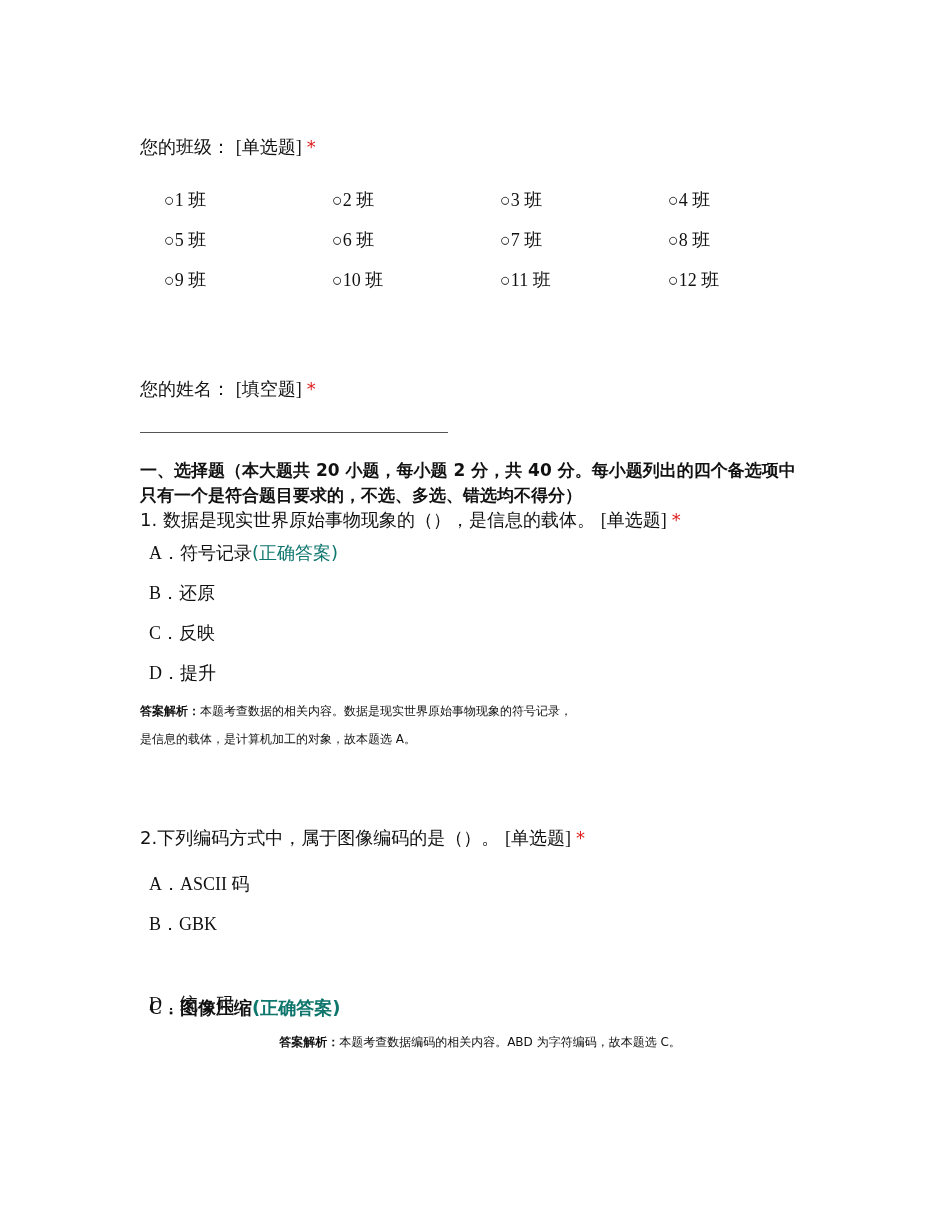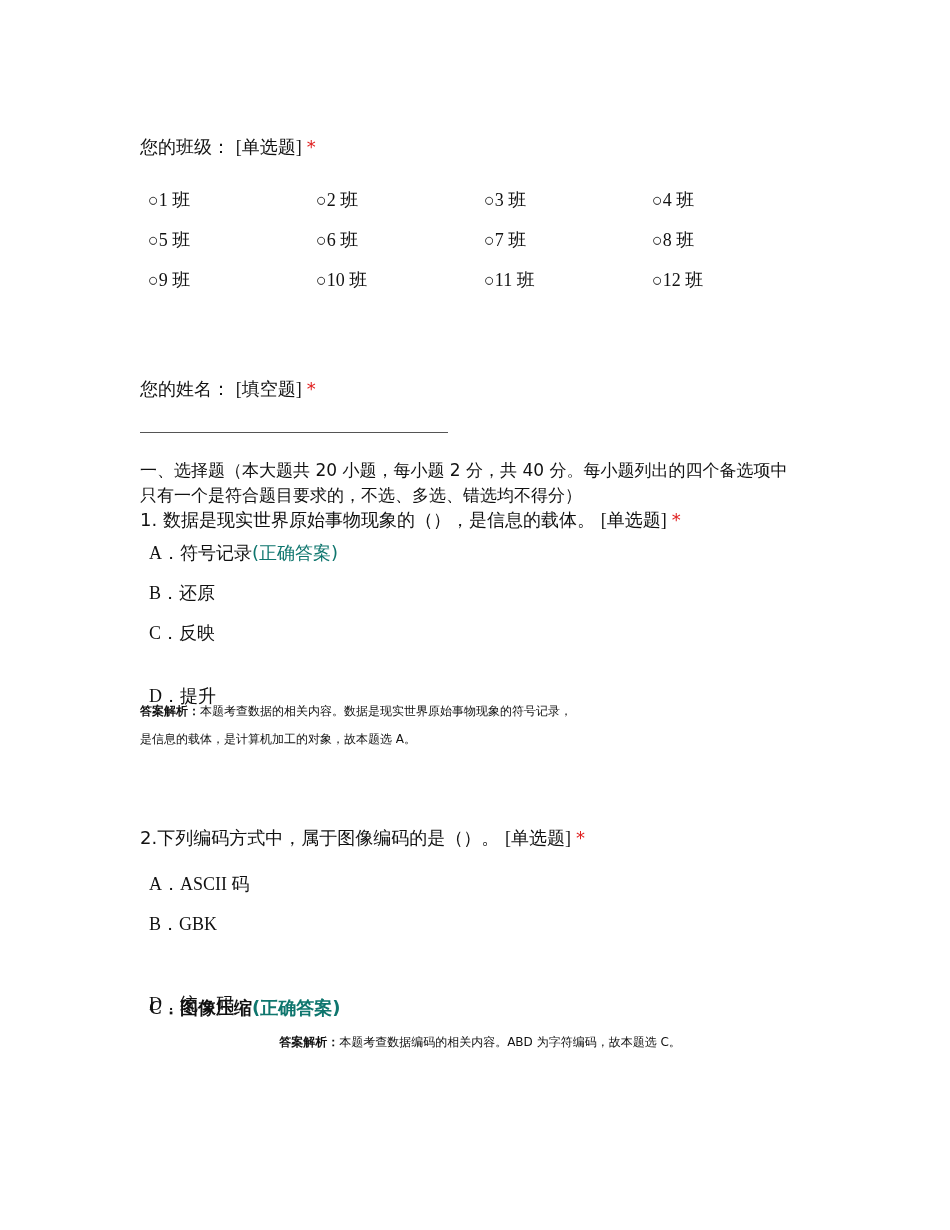--- a/index.html
+++ b/index.html
@@ -2,25 +2,25 @@
 <html><head>
 <meta charset="utf-8">
 <style>
   html, body { margin:0; padding:0; background:#ffffff; }
   body { width:950px; height:1230px; position:relative; overflow:hidden;
          font-family: "Liberation Serif", "DejaVu Serif", serif; color:#111; }
   .abs { position:absolute; white-space:nowrap; }
   .q-title { font-size:18px; font-family: "DejaVu Sans", "Liberation Sans", sans-serif; }
   .tag { font-family: "Liberation Serif", "DejaVu Sans", serif; }
   .req { color:#e02020; margin-left:5px; }
-  .class-grid { position:absolute; left:148px; top:180px; width:680px;text-align:center; }
+  .class-grid { position:absolute; left:164px; top:180px; width:680px;text-align:center; }
   .class-row { display:flex; height:40px; align-items:center; }
   .class-opt { width:168px; font-size:18px; display:flex; align-items:center; }
   .name-line { position:absolute; left:140px; top:432px; width:308px; height:0; border-top:1px solid #555; }
-  .section { position:absolute; left:140px; top:458px; width:680px; font-size:17px; font-weight:normal;
+  .section { position:absolute; left:140px; top:458px; width:680px; font-size:17px; font-weight:bold;
              font-family: "DejaVu Sans", "Liberation Sans", sans-serif; line-height:25px; }
   .opt { position:absolute; left:149px; font-size:18px; font-family: "DejaVu Sans", sans-serif; }
   .opt .letter { font-family: "Liberation Serif", serif; }
   .correct { color:#0f766e; }
   .analysis { position:absolute; left:140px; width:680px; font-size:12px; line-height:28px;
               font-family: "DejaVu Sans", sans-serif; }
   .analysis b { font-weight:bold; }
 </style>
 </head>
 <body>
@@ -68,21 +68,21 @@
 </div>
 <div class="opt" style="top:541px;">
   <span class="letter">A．</span><span>符号记录</span><span class="correct">(正确答案)</span>
 </div>
 <div class="opt" style="top:581px;">
   <span class="letter">B．</span><span>还原</span>
 </div>
 <div class="opt" style="top:621px;">
   <span class="letter">C．</span><span>反映</span>
 </div>
-<div class="opt" style="top:684px;">
+<div class="opt" style="top:661px;">
   <span class="letter">D．</span><span>提升</span>
 </div>
 <div class="analysis" style="top:697px;">
   <div><b>答案解析：</b><span>本题考查数据的相关内容。数据是现实世界原始事物现象的符号记录，</span></div>
   <div>是信息的载体，是计算机加工的对象，故本题选 A。</div>
 </div>
 
 <div class="abs q-title" style="left:140px; top:826px;">
   <span>2.下列编码方式中，属于图像编码的是（）。</span>
   <span class="tag">[单选题]</span><span class="req">*</span>

